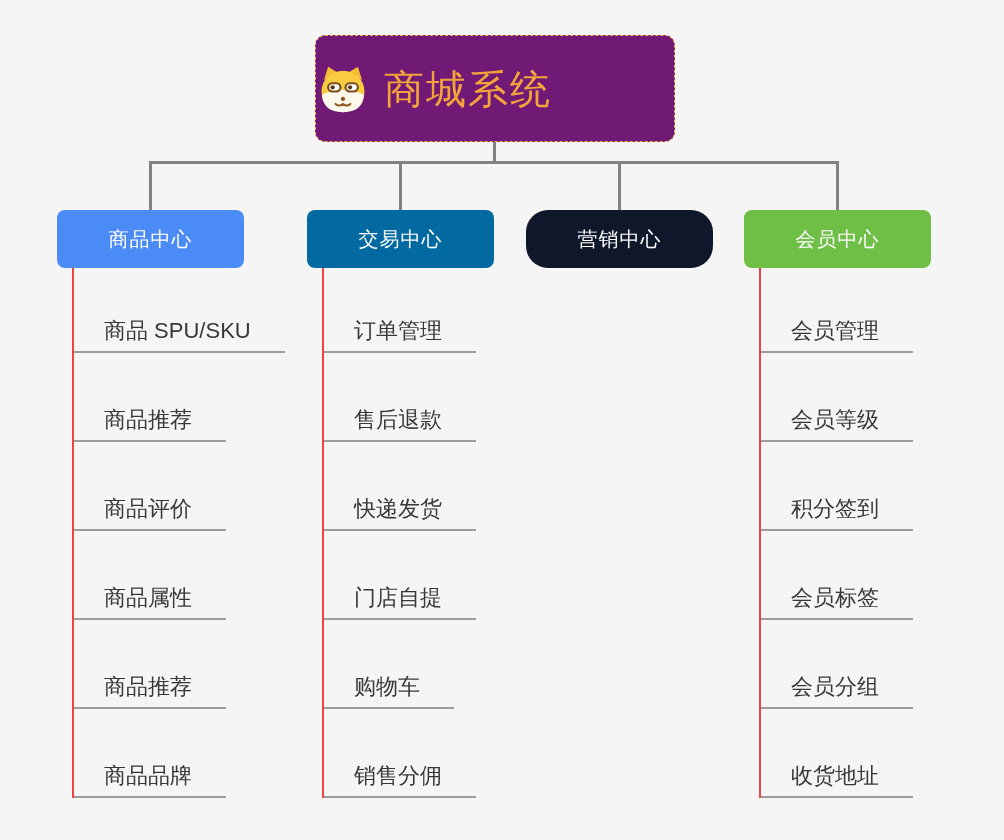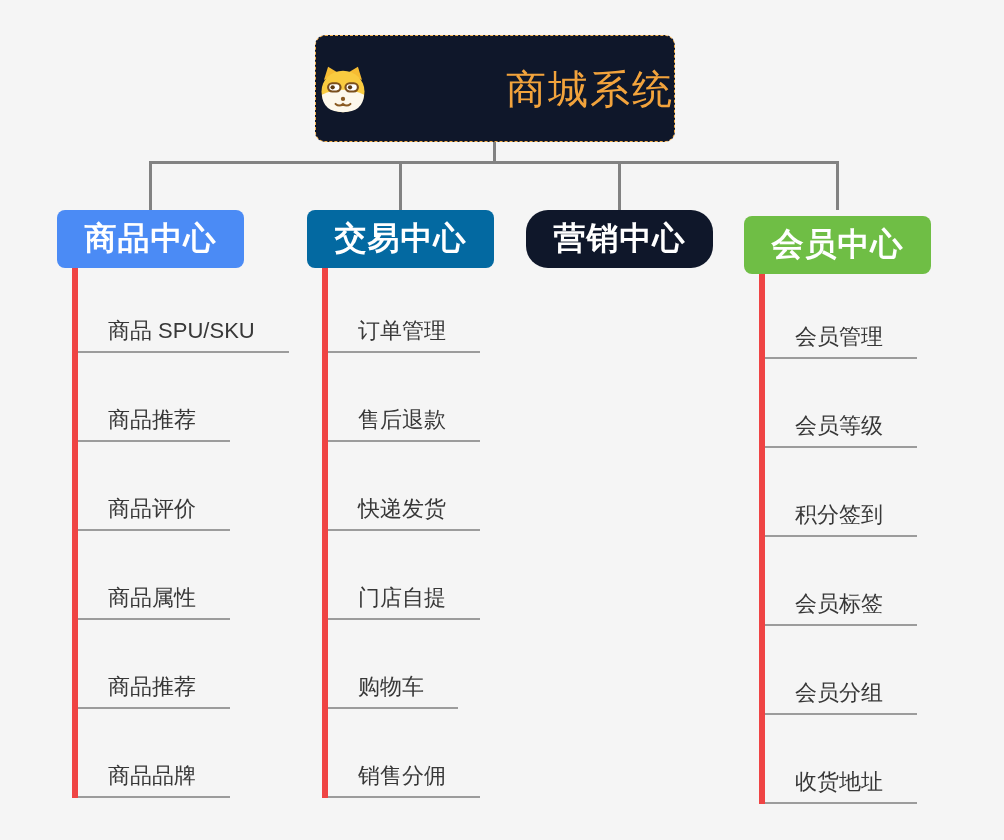--- a/index.html
+++ b/index.html
@@ -14,26 +14,26 @@
     width: 1004px;
     height: 840px;
     background: #f5f5f5;
   }
 
   
   .root-node {
     position: absolute;
     left: 315px; top: 35px;
     width: 360px; height: 107px;
-    background: #0f172a;
+    background: #701a75;
     border: 1px dashed #f5b04a;
     border-radius: 10px;
     display: flex;
     align-items: center;
-    justify-content: space-between;
+    justify-content: flex-start;
     gap: 14px;
     cursor: default;
   }
   .root-title {
     font-size: 40px;
     font-weight: 500;
     letter-spacing: 2px;
     color: #f2a33c;
     line-height: 1;
   }
@@ -47,39 +47,39 @@
   .drop-0 { left: 149px; }
   .drop-1 { left: 399px; }
   .drop-2 { left: 618px; }
   .drop-3 { left: 836px; }
 
   
   .branch { position: absolute; top: 210px; width: 210px; }
   .branch-0 { left: 57px; }
   .branch-1 { left: 307px; }
   .branch-2 { left: 526px; }
-  .branch-3 { left: 744px; margin-top: 6px; }
+  .branch-3 { left: 744px; }
 
   .branch-header {
     width: 187px; height: 58px;
     border-radius: 8px;
     display: flex;
     align-items: center;
     justify-content: center;
     color: #ffffff;
-    font-size: 32px;
-    font-weight: 700;
+    font-size: 20px;
+    font-weight: 400;
     letter-spacing: 1px;
     cursor: default;
   }
 
   .branch-items {
     list-style: none;
     margin-left: 15px;
-    border-left: 6px solid #ef4444;
+    border-left: 2px solid #ef4444;
   }
   .branch-item {
     width: fit-content;
     min-width: 120px;
     height: 89px;
     display: flex;
     align-items: flex-end;
     border-bottom: 2px solid #9c9c9c;
     padding: 0 34px 5px 30px;
     white-space: nowrap;

